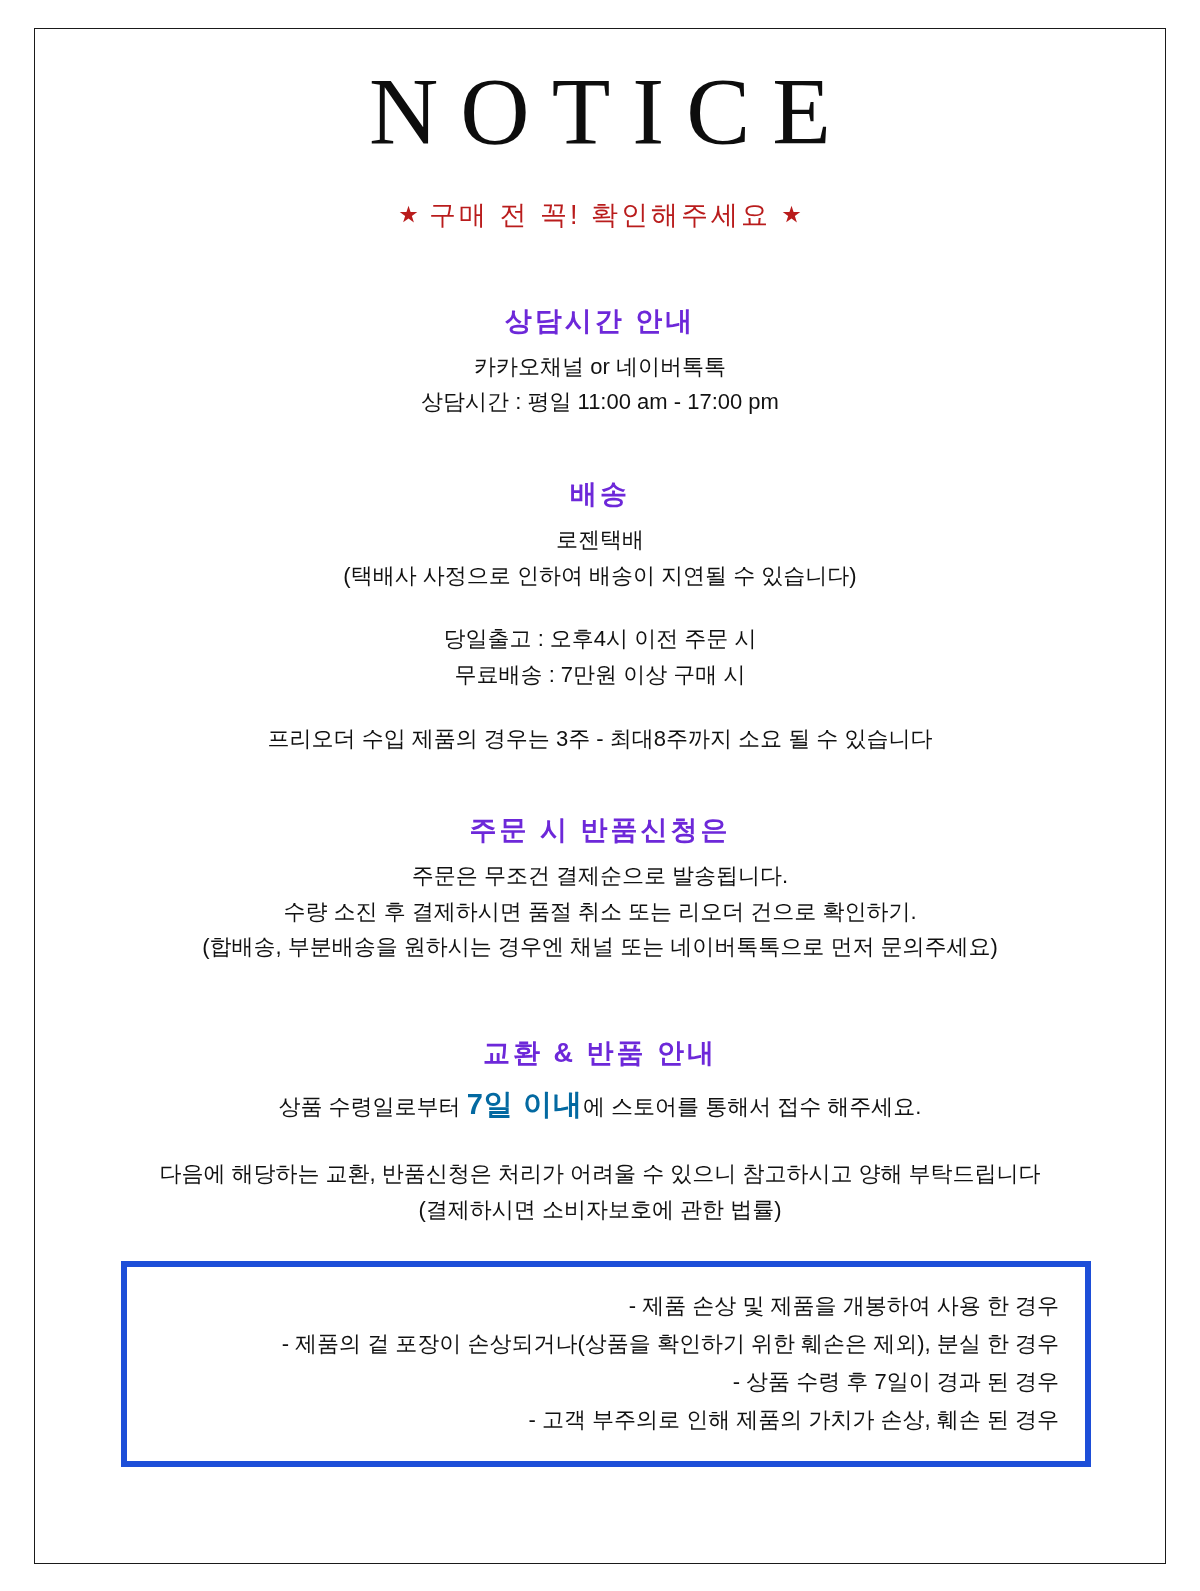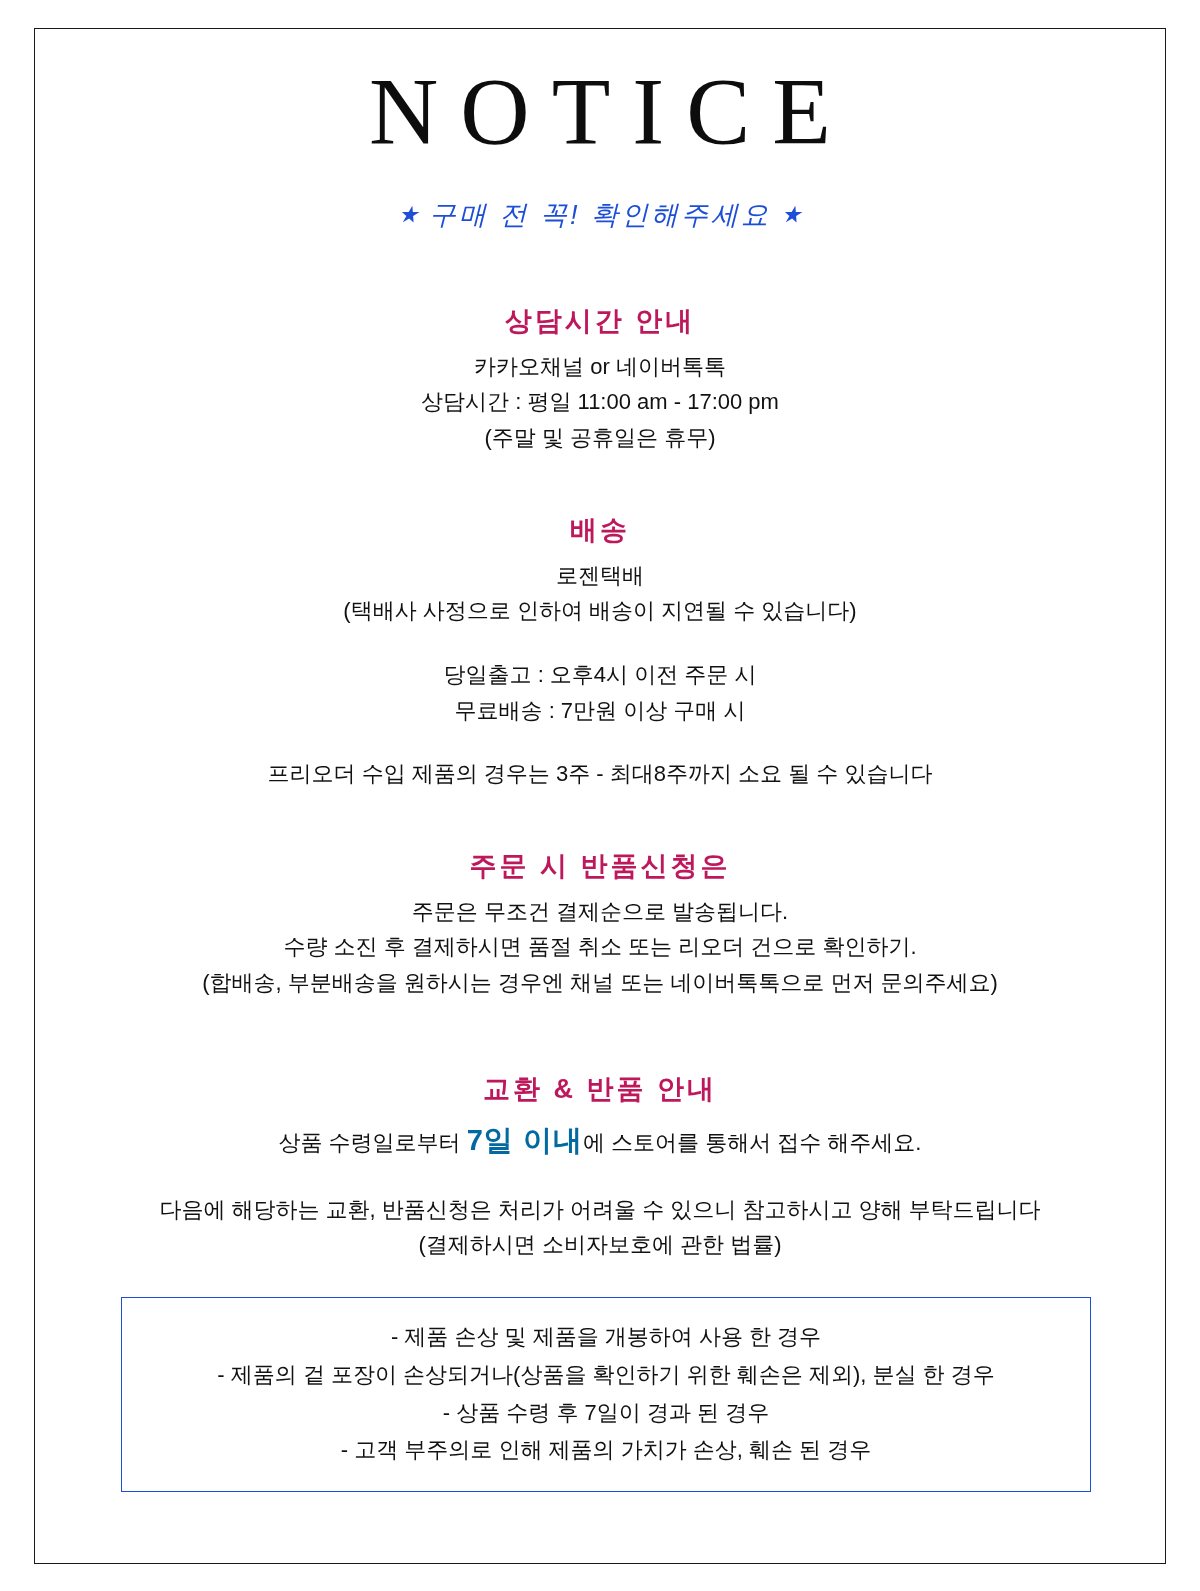--- a/index.html
+++ b/index.html
@@ -46,37 +46,36 @@
     margin: 0;
     padding-top: 62px;
     line-height: 1.05;
     text-indent: 22px;
     color: #0d0d0d;
   }
   .subtitle {
     font-size: 27px;
     letter-spacing: 3px;
     margin-top: 34px;
-    color: #1d4ed8;
+    color: #b91c1c;
     font-weight: 400;
-    font-style: italic;
   }
   .subtitle .star {
     font-size: 20px;
     vertical-align: 3px;
     letter-spacing: 0;
   }
   .section {
     margin-top: 0;
   }
   .sec-head {
     font-size: 27px;
     font-weight: bold;
     letter-spacing: 3px;
-    color: #be185d;
+    color: #6d28d9;
   }
   .line {
     font-size: 22px;
     line-height: 1.62;
     color: #111111;
   }
   .gap-28 { height: 28px; }
   .gap-56 { height: 56px; }
   .gap-70 { height: 70px; }
 
@@ -84,23 +83,23 @@
 
   .highlight {
     color: #0369a1;
     font-weight: bold;
     font-size: 29px;
     letter-spacing: 1px;
   }
 
   .notice-box {
     margin: 34px 12px 0 24px;
-    border: 1px solid #1d4ed8;
+    border: 6px solid #1d4ed8;
     padding: 20px 26px 22px 26px;
-    text-align: center;
+    text-align: right;
     box-sizing: border-box;
   }
   .notice-box .item {
     font-size: 22px;
     line-height: 1.72;
     color: #111111;
     white-space: nowrap;
   }
 </style>
 </head>
@@ -119,21 +118,20 @@
       <span class="star">★</span>
     </div>
 
     <div class="gap-70"></div>
 
     <div class="section">
       <div class="sec-head">상담시간 안내</div>
       <div class="sec-body">
         <div class="line">카카오채널 or 네이버톡톡</div>
         <div class="line">상담시간 : 평일 11:00 am - 17:00 pm</div>
-        <div class="line">(주말 및 공휴일은 휴무)</div>
       </div>
     </div>
 
     <div class="gap-56"></div>
 
     <div class="section">
       <div class="sec-head">배송</div>
       <div class="sec-body">
         <div class="line">로젠택배</div>
         <div class="line">(택배사 사정으로 인하여 배송이 지연될 수 있습니다)</div>

